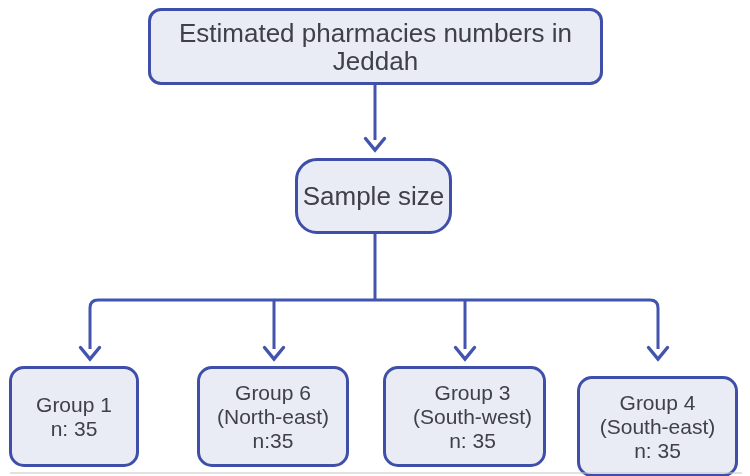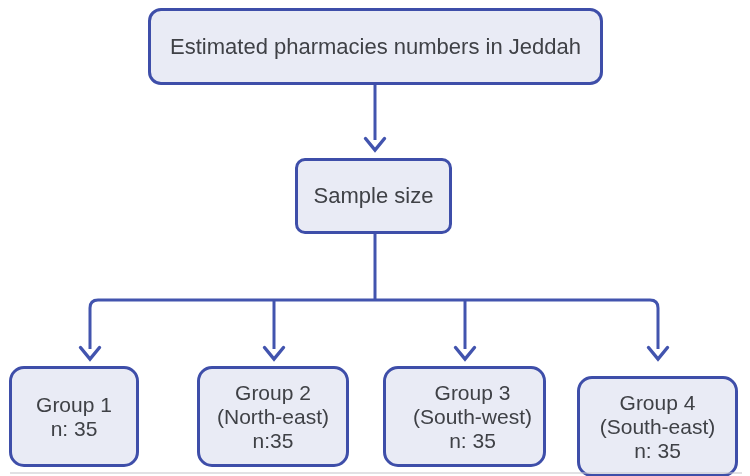--- a/index.html
+++ b/index.html
@@ -24,24 +24,24 @@
   .node{
     position:absolute;
     box-sizing:border-box;
     background:var(--fill);
     border:3px solid var(--border);
     display:flex;flex-direction:column;
     align-items:center;justify-content:center;
     text-align:center;
     color:var(--text);
   }
-  .node-lg{border-radius:13px;font-size:22px;line-height:28px;}
+  .node-lg{border-radius:13px;font-size:26px;line-height:28px;}
   .node-sm{border-radius:15px;font-size:21px;line-height:24px;}
   #node-total{left:148px;top:8px;width:455px;height:77px;}
-  #node-sample{left:295px;top:158px;width:157px;height:76px;border-radius:10px;}
+  #node-sample{left:295px;top:158px;width:157px;height:76px;border-radius:22px;}
   #node-g1{left:9px;top:366px;width:130px;height:101px;}
   #node-g2{left:197px;top:366px;width:152px;height:101px;}
   #node-g3{left:383px;top:366px;width:163px;height:101px;padding-left:16px;}
   #node-g4{left:577px;top:376px;width:161px;height:101px;}
   .bottom-rule{
     position:absolute;left:10px;top:472px;width:732px;height:2px;
     background:var(--rule);opacity:0.55;
   }
 </style>
 </head>
@@ -74,21 +74,21 @@
   <div class="node node-lg" id="node-sample">
     <span>Sample size</span>
   </div>
 
   <div class="node node-sm" id="node-g1">
     <span>Group 1</span>
     <span>n: 35</span>
   </div>
 
   <div class="node node-sm" id="node-g2">
-    <span>Group 2</span>
+    <span>Group 6</span>
     <span>(North-east)</span>
     <span>n:35</span>
   </div>
 
   <div class="node node-sm" id="node-g3">
     <span>Group 3</span>
     <span>(South-west)</span>
     <span>n: 35</span>
   </div>
 

